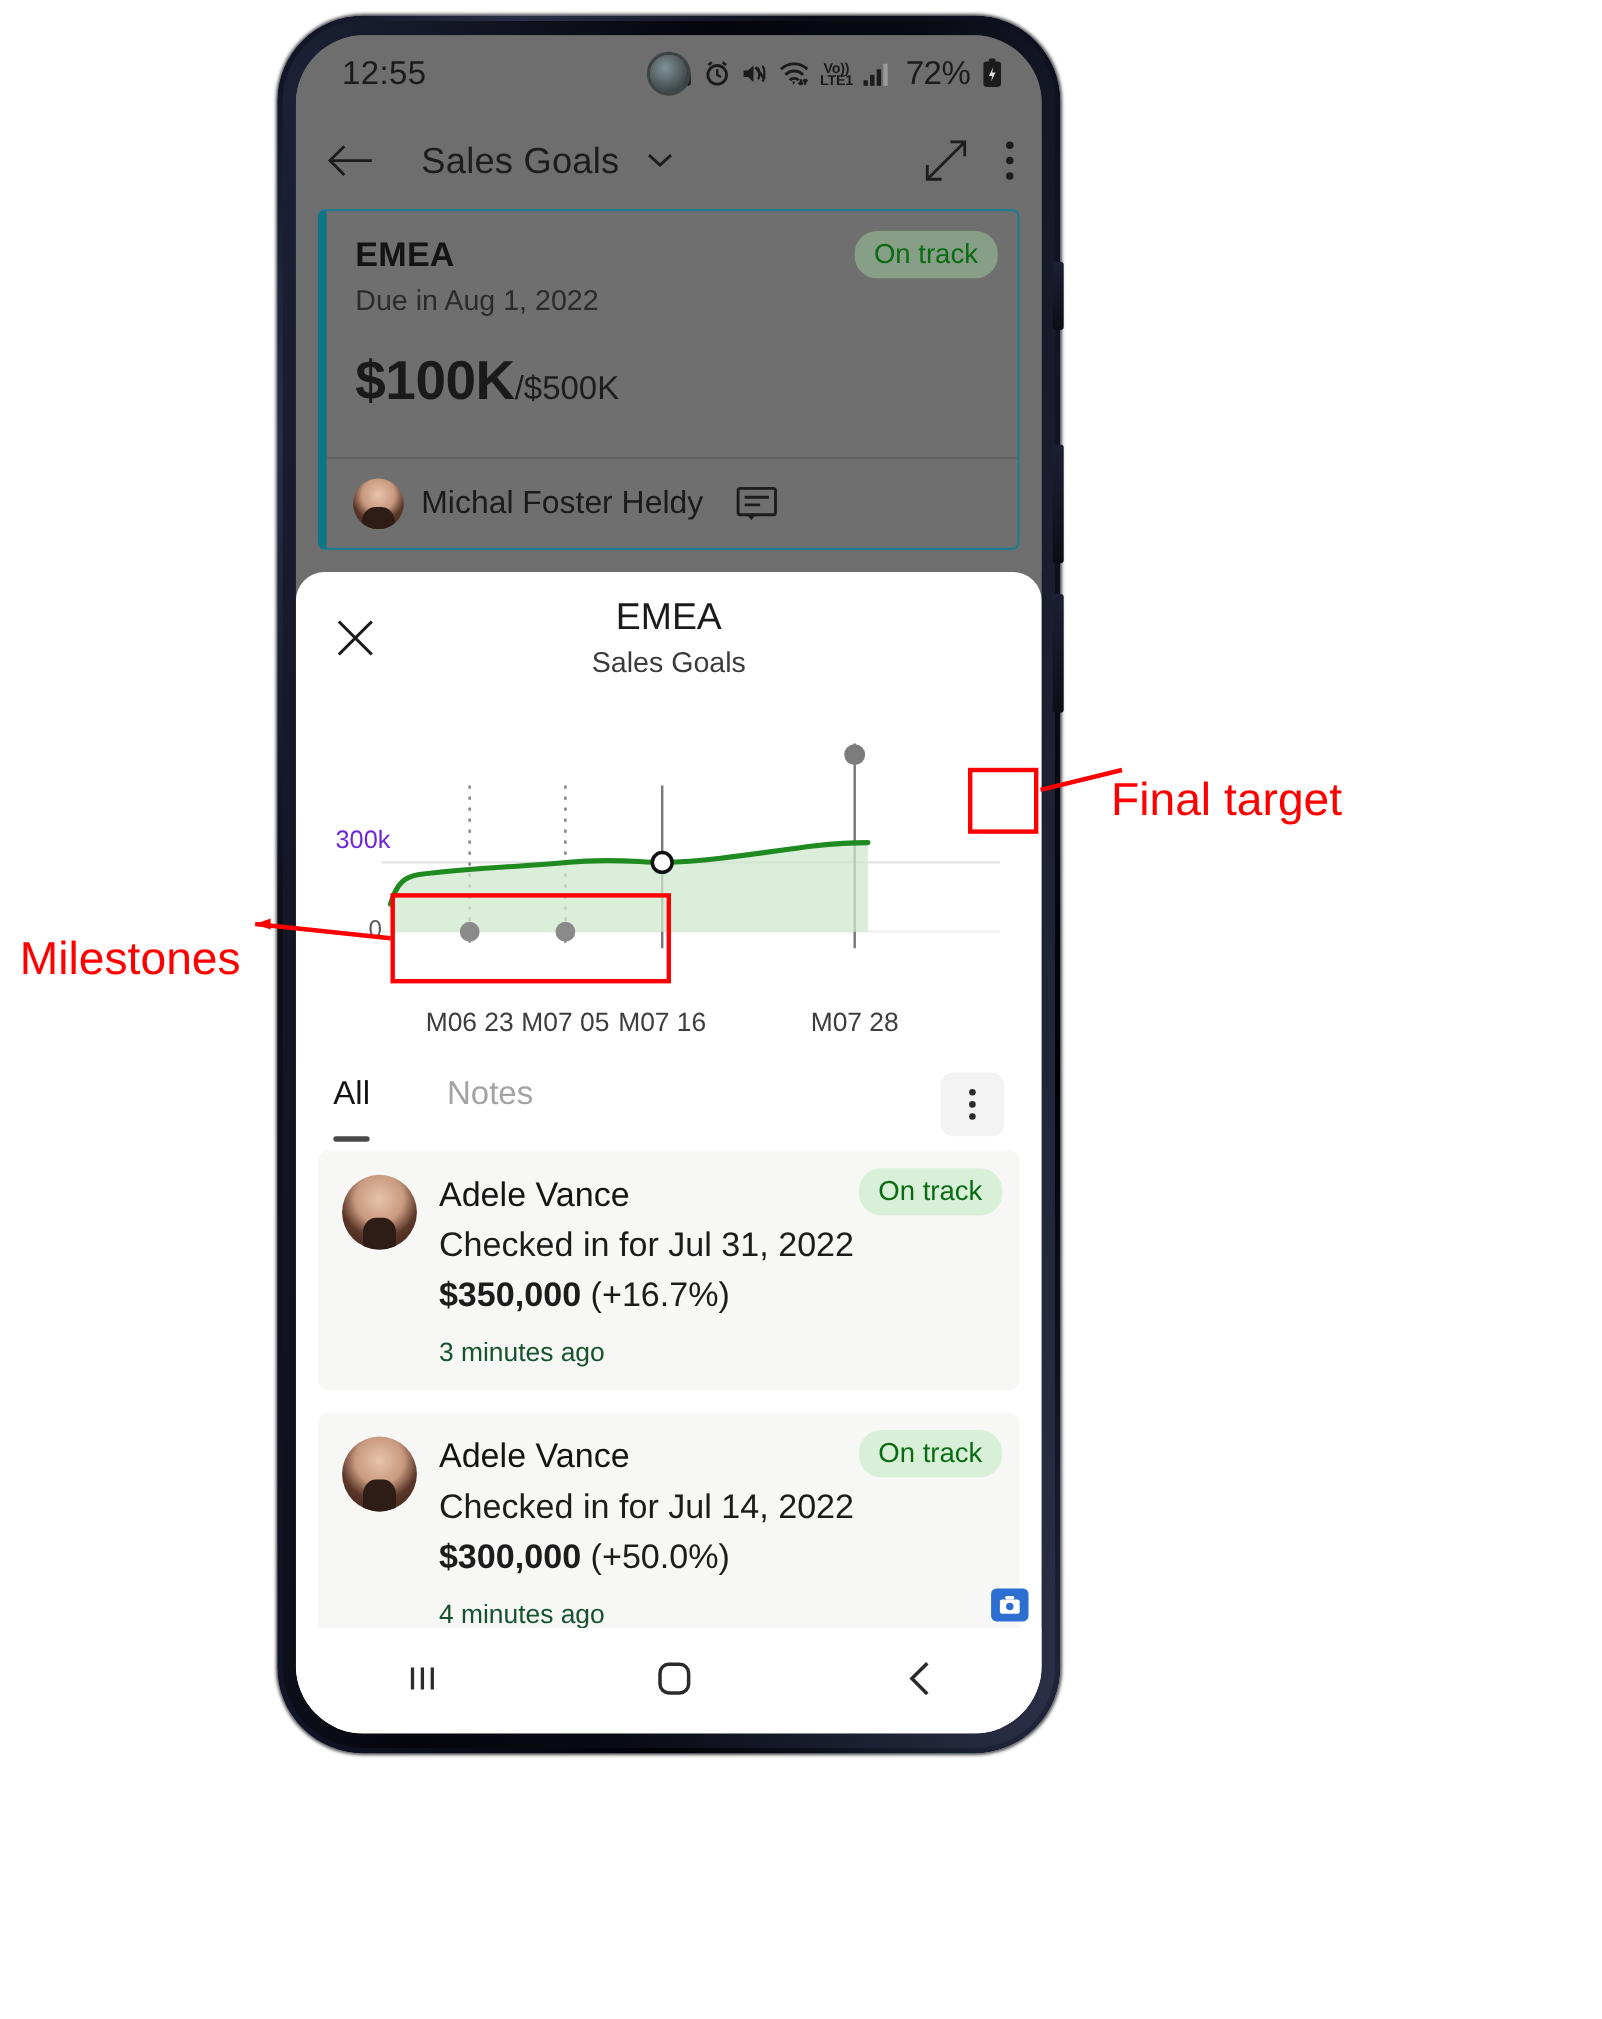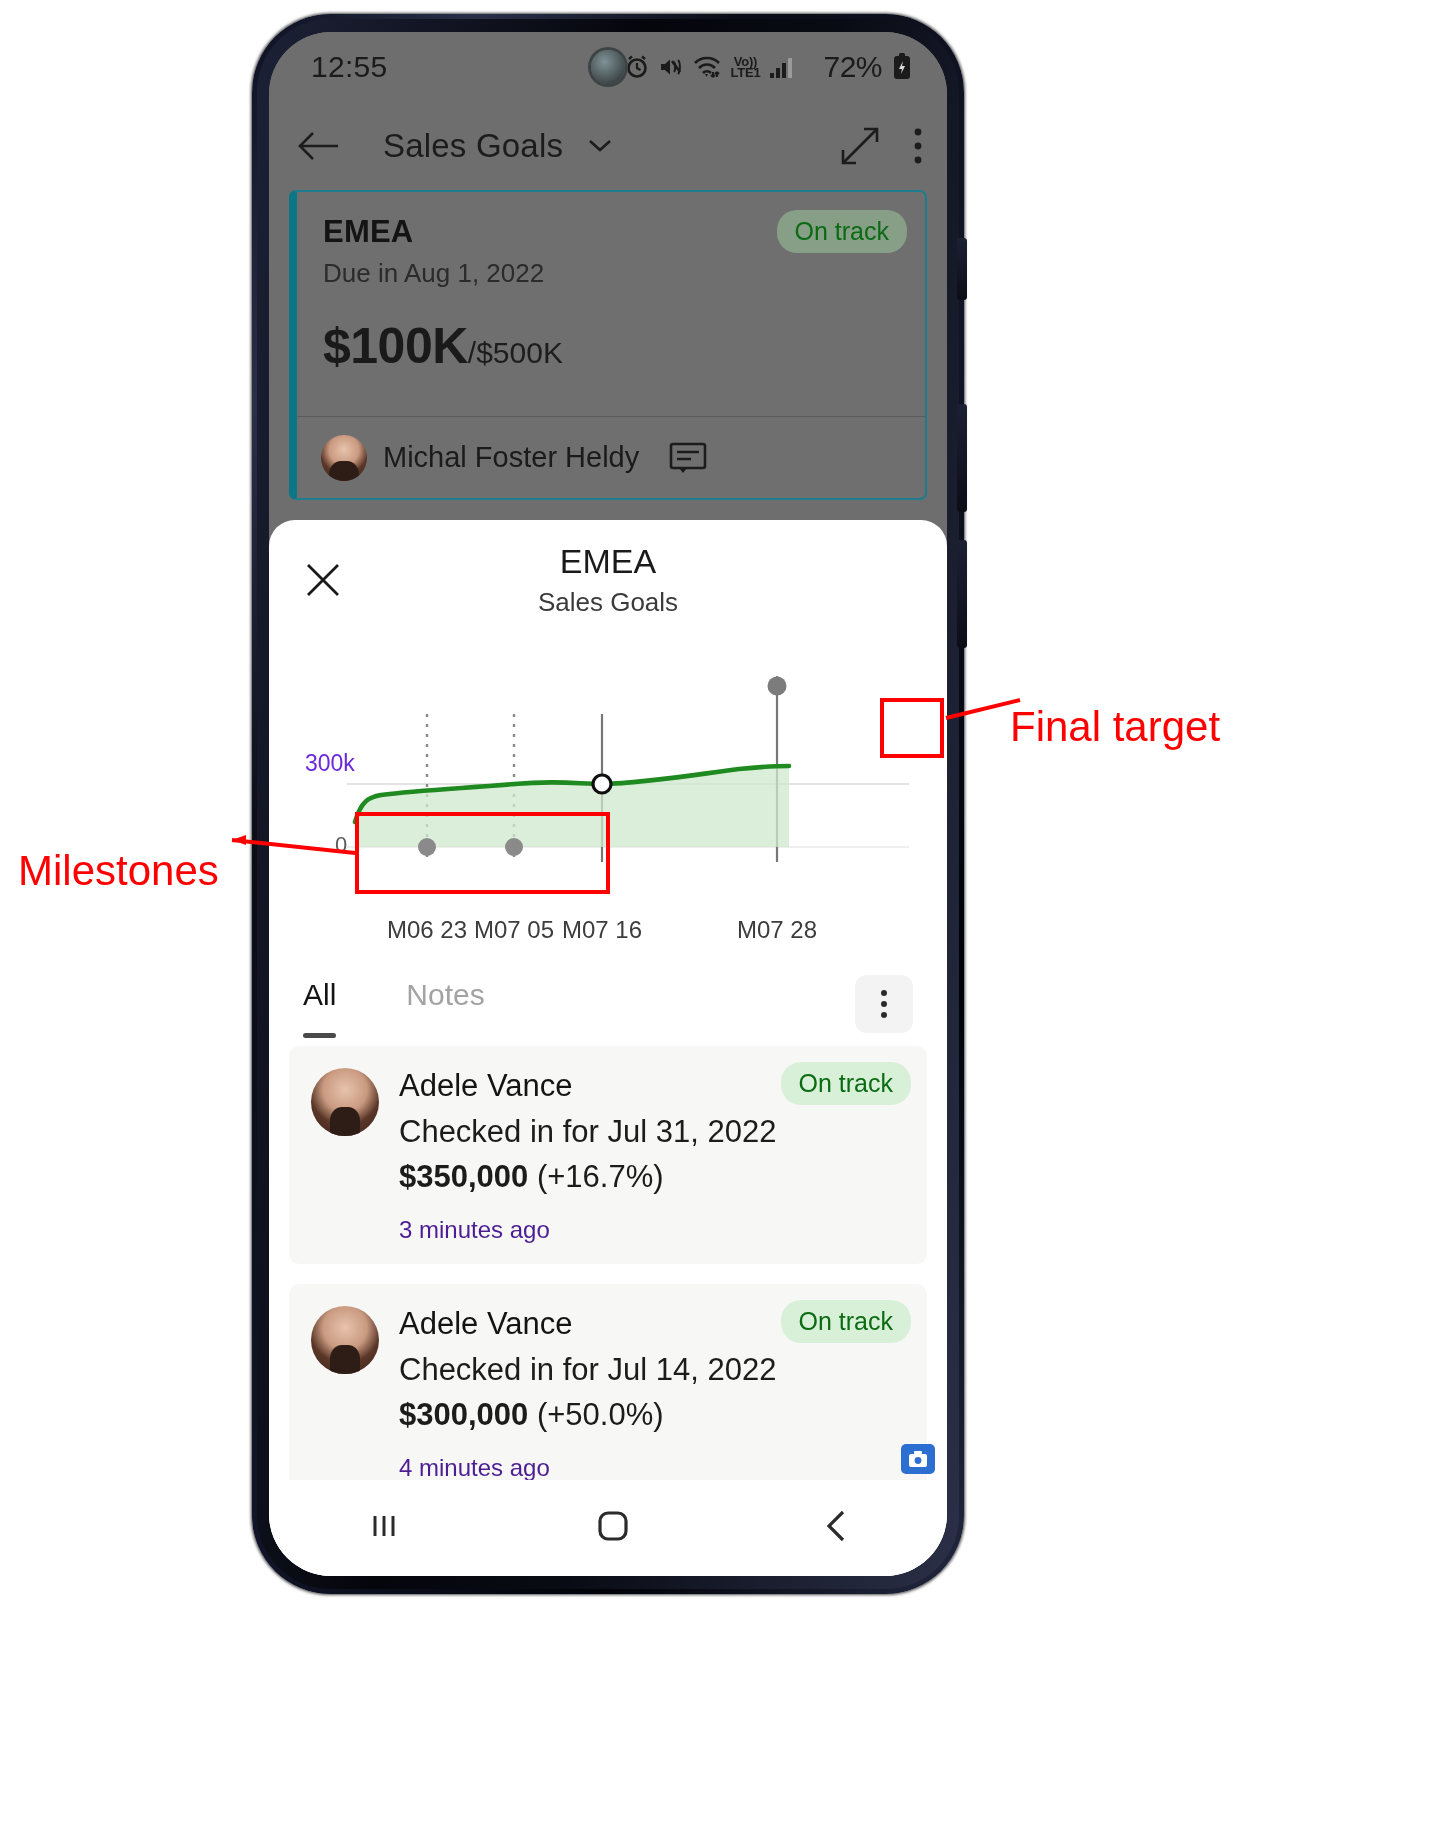--- a/index.html
+++ b/index.html
@@ -51,21 +51,21 @@
     background: #6e6e6e;
     display: flex; align-items: center;
     padding: 0 34px 0 42px;
     color: #1b1b1b;
   }
   .sb-time { font-size: 30px; letter-spacing: .3px; font-family:"Liberation Sans",sans-serif; }
   .sb-spacer { flex: 1; }
   .sb-icons { display: flex; align-items: center; gap: 9px; }
   .sb-icons svg { display:block; }
   .sb-volte { font-size: 13px; line-height: 11px; text-align:center; font-weight:700; letter-spacing:-.2px;}
-  .sb-batt { font-size: 30px; margin-left: 19px; letter-spacing:-.5px;}
+  .sb-batt { font-size: 30px; margin-left: 4px; letter-spacing:-.5px;}
   .punchhole {
     position:absolute; left:50%; top:50%; transform:translate(-50%,-50%);
     width:34px; height:34px; border-radius:50%;
     background: radial-gradient(circle at 40% 35%, #7f9296 0%, #4a5456 60%, #20282a 100%);
     box-shadow: 0 0 0 3px #3e4445;
   }
 
   
   .appbar {
     height: 88px; background: #6e6e6e;
@@ -179,21 +179,21 @@
   .acard {
     position: relative;
     background: #f7f7f5; border-radius: 10px;
     padding: 22px 22px 20px 22px; margin-bottom: 20px;
     display:flex; gap: 20px;
   }
   .acard-body { flex:1; }
   .acard-name { font-size: 31px; color:#141414; }
   .acard-text { font-size: 31px; color:#1c1c1c; margin-top: 6px; line-height: 1.45; }
   .acard-text b { font-weight:700; }
-  .acard-time { font-size: 24px; color:#4c1d95; margin-top: 16px; }
+  .acard-time { font-size: 24px; color:#14532d; margin-top: 16px; }
   .acard .badge-ontrack { position:absolute; right: 16px; top: 16px; background:#d8f0d8; color:#0a6b13; font-size:25px;}
 
   
   .navbar {
     position:absolute; left:0; right:0; bottom:0; height: 96px;
     background:#fff; display:flex; align-items:center; justify-content:space-around;
     z-index: 9;
   }
   .nav-ico { color:#2b2b2b; }
   .screenshot-chip {

